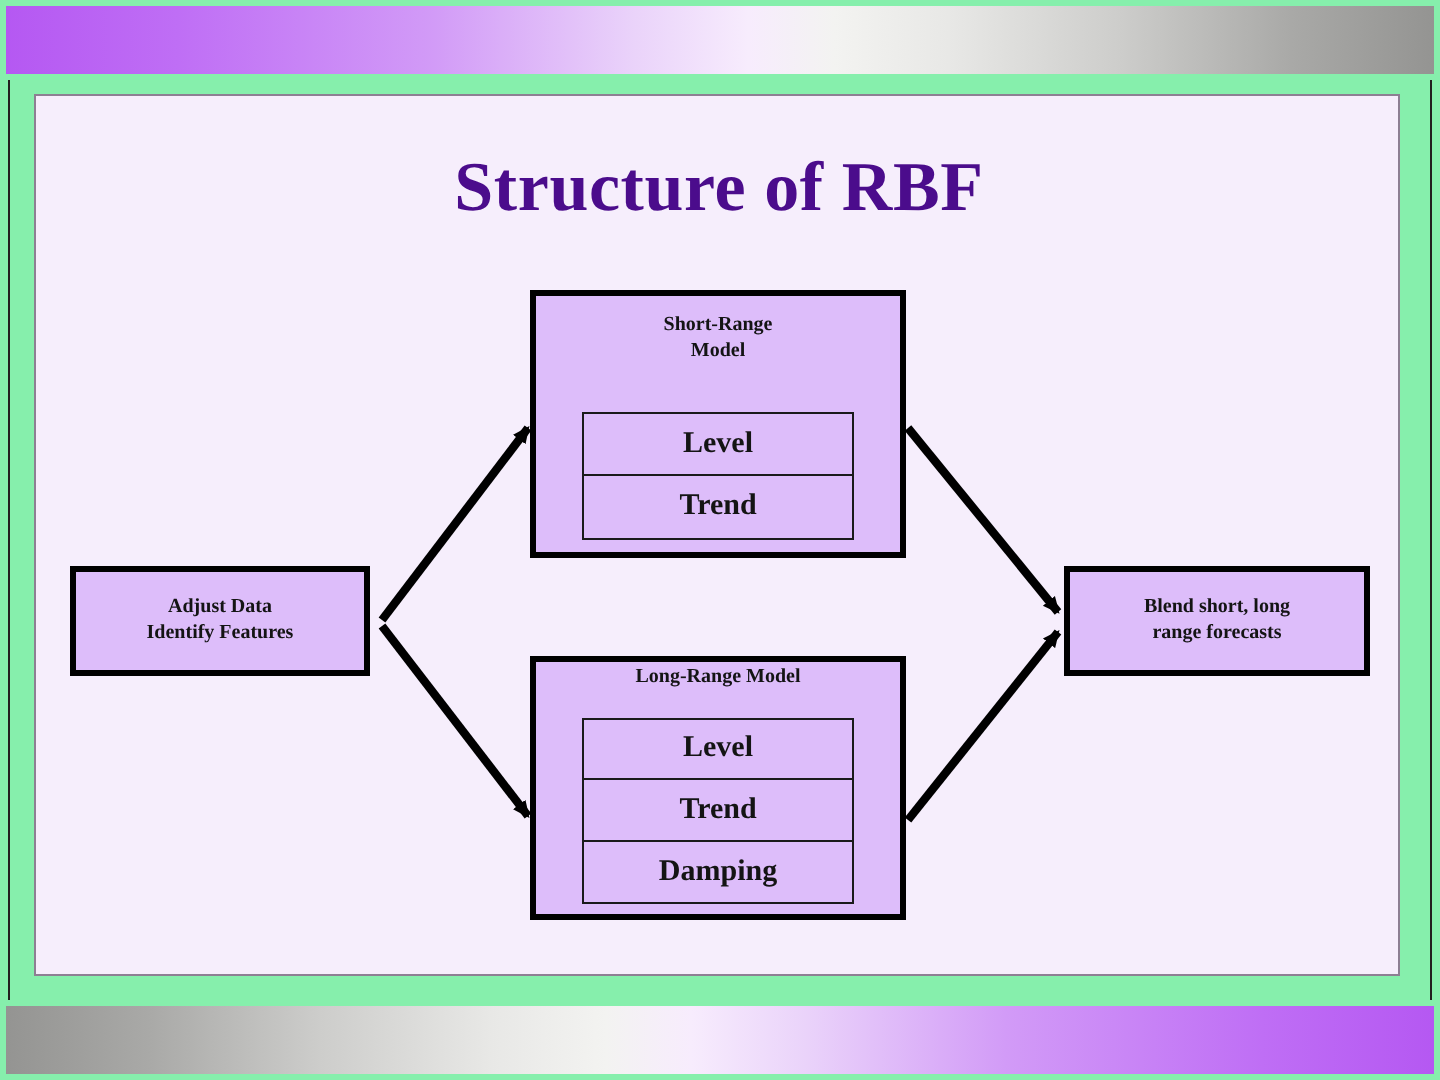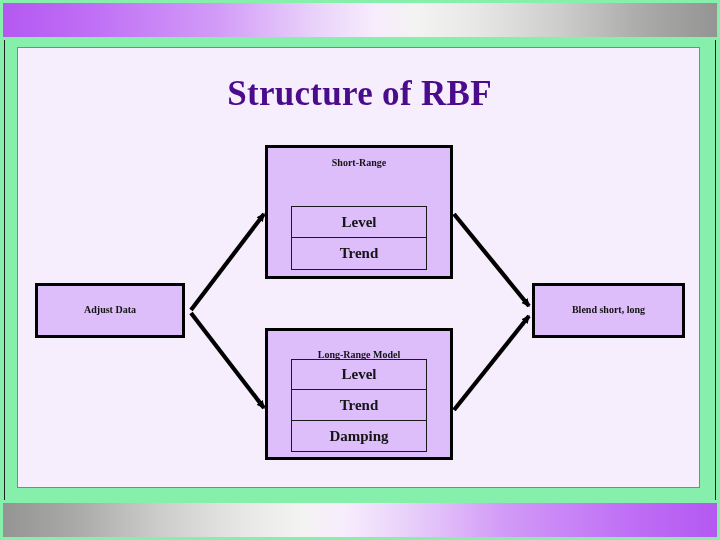--- a/index.html
+++ b/index.html
@@ -143,21 +143,21 @@
   #node-short .subbox { height: 32px; }
 
   
   #node-long {
     left: 247px;
     top: 280px;
     width: 188px;
     height: 132px;
   }
   #node-long .node-title {
-    padding-top: 18px;
+    padding-top: 2px;
   }
   #node-long .sub-stack {
     top: 28px;
   }
   #node-long .subbox { height: 31px; }
 
   
   #node-adjust {
     left: 17px;
     top: 235px;
@@ -212,26 +212,28 @@
       </defs>
       <line x1="173" y1="262" x2="246" y2="166" stroke="#000000" stroke-width="4.2" marker-end="url(#ah)"></line>
       <line x1="173" y1="265" x2="246" y2="360" stroke="#000000" stroke-width="4.2" marker-end="url(#ah)"></line>
       <line x1="436" y1="166" x2="511" y2="258" stroke="#000000" stroke-width="4.2" marker-end="url(#ah)"></line>
       <line x1="436" y1="362" x2="511" y2="268" stroke="#000000" stroke-width="4.2" marker-end="url(#ah)"></line>
     </svg>
 
     <div class="node" id="node-adjust">
       <div class="node-title">
         <div>Adjust Data</div>
+        <div>Identify Features</div>
       </div>
     </div>
 
     <div class="node" id="node-short">
       <div class="node-title">
         <div>Short-Range</div>
+        <div>Model</div>
       </div>
       <div class="sub-stack">
         <div class="subbox">Level</div>
         <div class="subbox">Trend</div>
       </div>
     </div>
 
     <div class="node" id="node-long">
       <div class="node-title">
         <div>Long-Range Model</div>
@@ -239,17 +241,18 @@
       <div class="sub-stack">
         <div class="subbox">Level</div>
         <div class="subbox">Trend</div>
         <div class="subbox">Damping</div>
       </div>
     </div>
 
     <div class="node" id="node-blend">
       <div class="node-title">
         <div>Blend short, long</div>
+        <div>range forecasts</div>
       </div>
     </div>
 
   </div>
 </div>
 
 </body></html>

